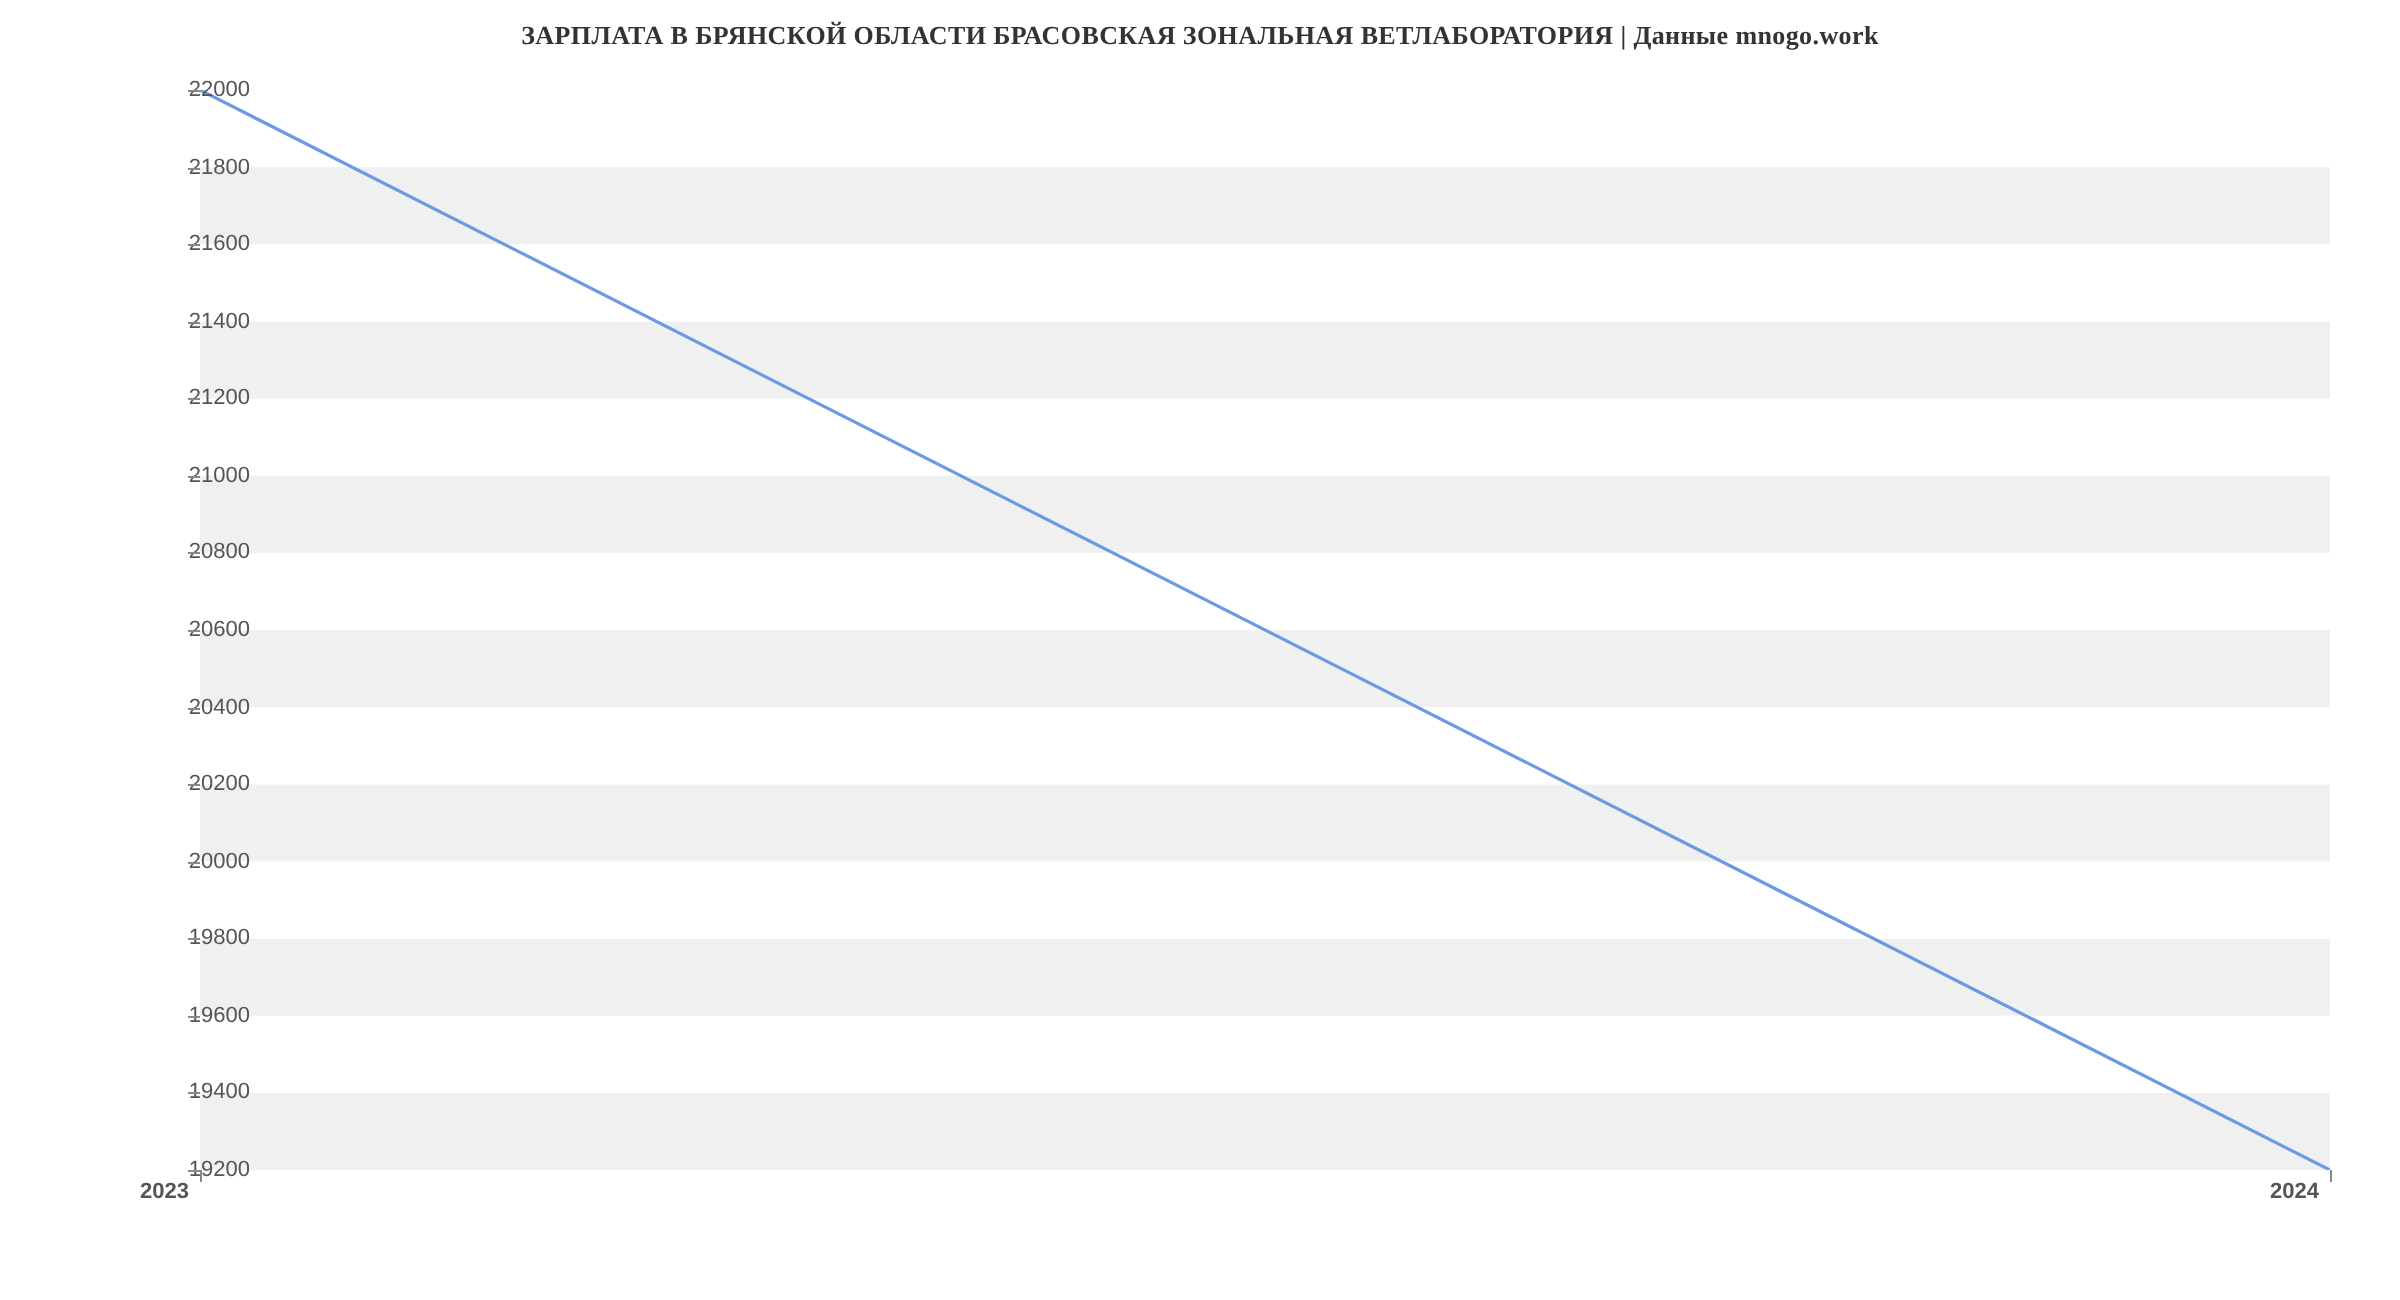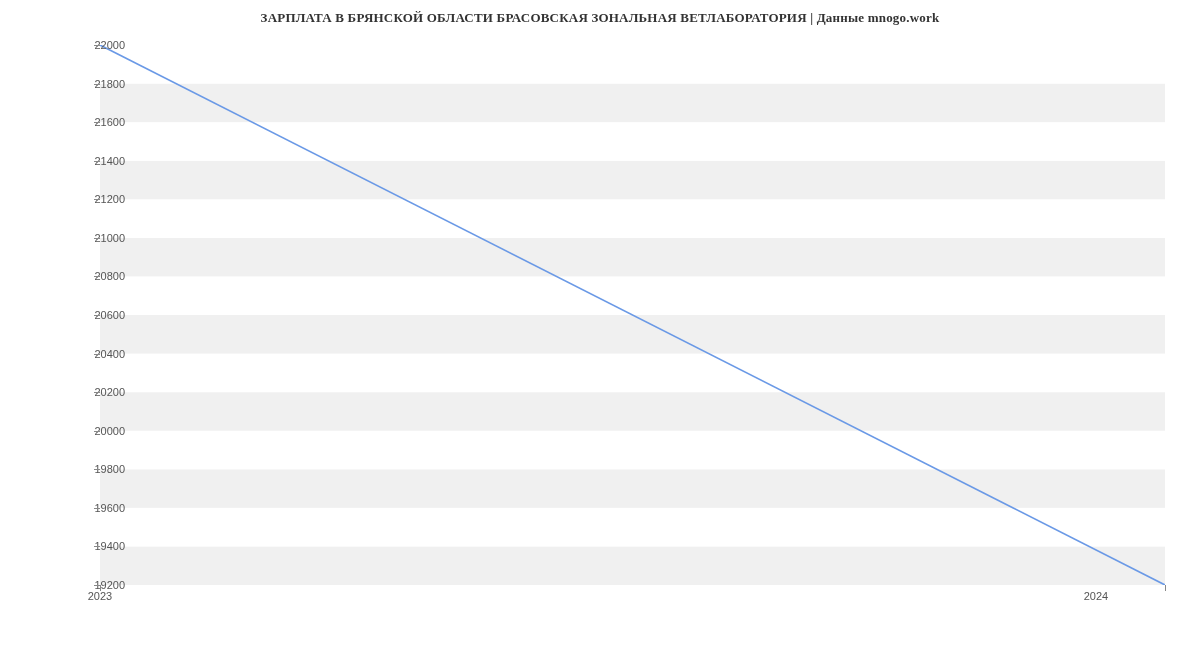--- a/index.html
+++ b/index.html
@@ -40,23 +40,24 @@
       color: #555;
       text-align: right;
       transform: translateY(-50%);
       width: 60px;
     }
     .x-tick-label {
       position: absolute;
       top: 590px;
       font-size: 11px;
       color: #555;
-      text-align: center;
+      text-align: left;
       transform: translateX(-50%);
       width: 60px;
+      font-weight: bold;
     }
     .tick-mark {
       position: absolute;
       background: #888;
     }
   </style>
 </head>
 <body>
 
 <div class="chart-title">ЗАРПЛАТА В БРЯНСКОЙ ОБЛАСТИ БРАСОВСКАЯ ЗОНАЛЬНАЯ ВЕТЛАБОРАТОРИЯ | Данные mnogo.work</div>
@@ -98,21 +99,21 @@
     <div class="y-tick-label" style="top: 276.429px;">20800</div>
     <div class="y-tick-label" style="top: 237.857px;">21000</div>
     <div class="y-tick-label" style="top: 199.286px;">21200</div>
     <div class="y-tick-label" style="top: 160.714px;">21400</div>
     <div class="y-tick-label" style="top: 122.143px;">21600</div>
     <div class="y-tick-label" style="top: 83.5714px;">21800</div>
     <div class="y-tick-label" style="top: 45px;">22000</div>
   </div>
 <div id="x-axis-labels">
     <div class="x-tick-label" style="left: 100px;">2023</div>
-    <div class="x-tick-label" style="left: 1096px;">2024</div>
+    <div class="x-tick-label" style="left: 1165px;">2024</div>
   </div>
 <div id="tick-marks">
     <div class="tick-mark" style="left: 94px; top: 585px; width: 6px; height: 1px;"></div>
     <div class="tick-mark" style="left: 94px; top: 546.429px; width: 6px; height: 1px;"></div>
     <div class="tick-mark" style="left: 94px; top: 507.857px; width: 6px; height: 1px;"></div>
     <div class="tick-mark" style="left: 94px; top: 469.286px; width: 6px; height: 1px;"></div>
     <div class="tick-mark" style="left: 94px; top: 430.714px; width: 6px; height: 1px;"></div>
     <div class="tick-mark" style="left: 94px; top: 392.143px; width: 6px; height: 1px;"></div>
     <div class="tick-mark" style="left: 94px; top: 353.571px; width: 6px; height: 1px;"></div>
     <div class="tick-mark" style="left: 94px; top: 315px; width: 6px; height: 1px;"></div>

